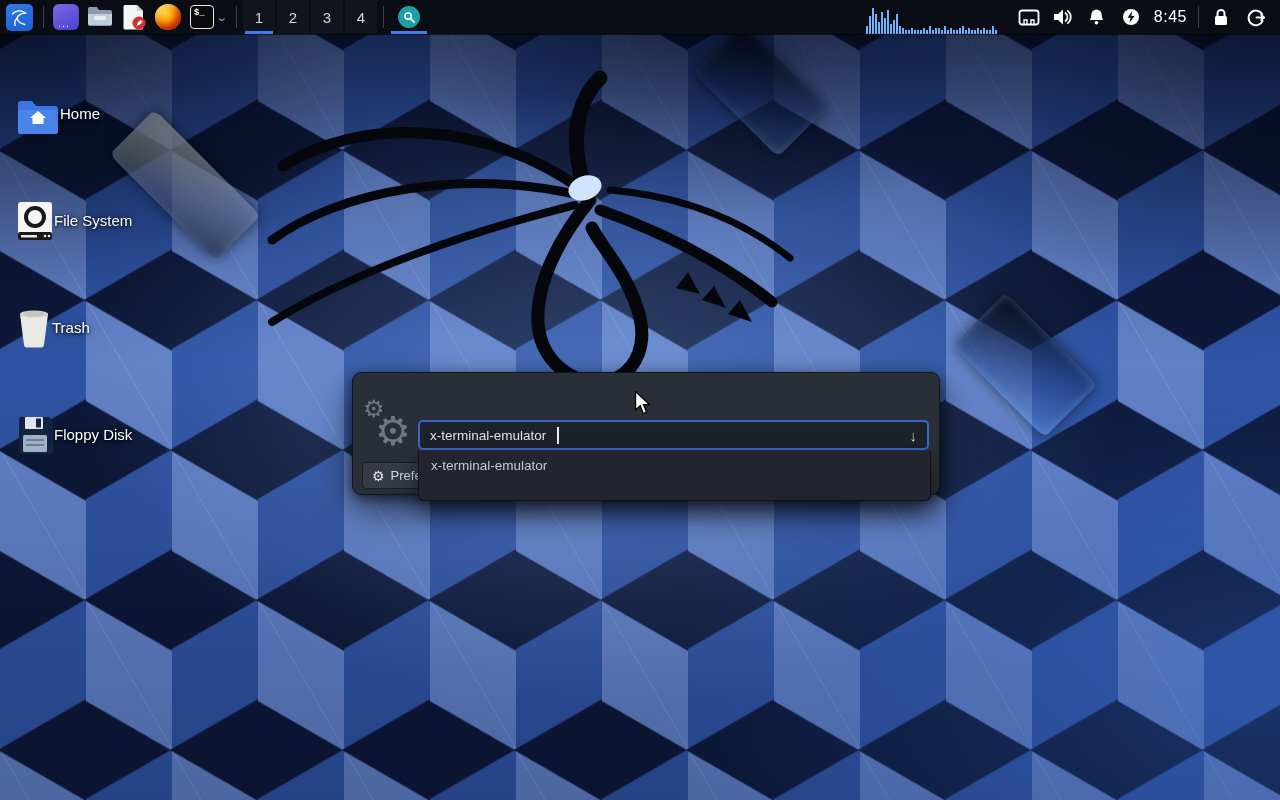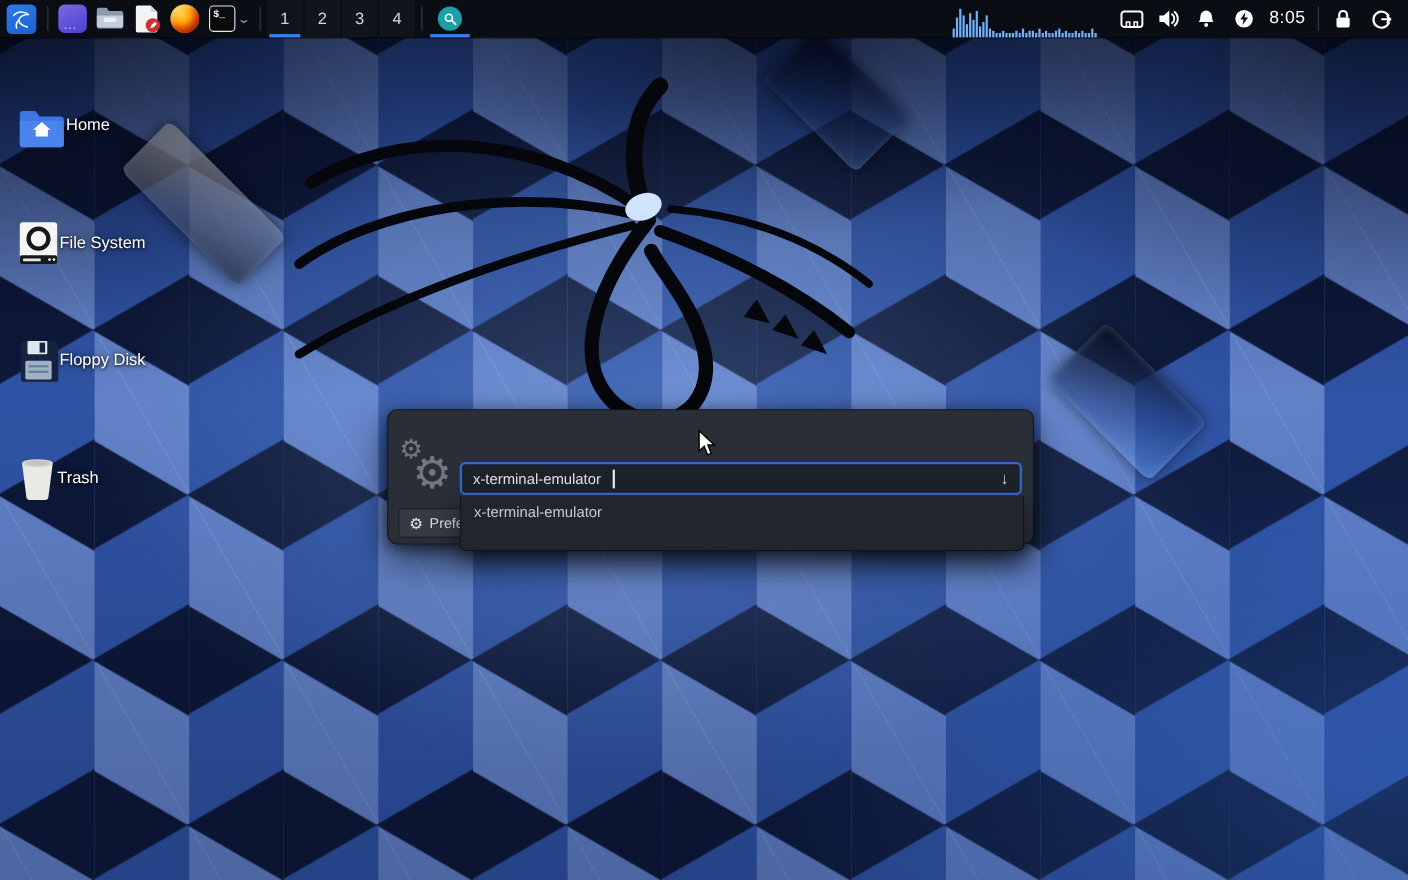--- a/index.html
+++ b/index.html
@@ -260,21 +260,21 @@
           <path d="M8.5,1.5 a5.2,5.2 0 0 1 5.2,5.2 c0,3.6 1.6,5.3 1.6,5.3 h-13.6 c0,0 1.6,-1.7 1.6,-5.3 a5.2,5.2 0 0 1 5.2,-5.2 z" fill="#fff"></path>
           <circle cx="8.5" cy="14.8" r="1.8" fill="#fff"></circle>
         </svg>
       </div>
       <div class="status-ic">
         <svg width="18" height="18" viewBox="0 0 18 18">
           <circle cx="9" cy="9" r="8" fill="#fff"></circle>
           <polygon points="10.2,3 5.6,9.8 8.6,9.8 7.4,15 12.6,8 9.4,8" fill="#0a0d14"></polygon>
         </svg>
       </div>
-      <div class="clock">8:05</div>
+      <div class="clock">8:45</div>
       <div class="p-sep"></div>
       <div class="status-ic">
         <svg width="16" height="18" viewBox="0 0 16 18">
           <rect x="2" y="8" width="12" height="9" rx="1.5" fill="#fff"></rect>
           <path d="M4.5,8 v-2.5 a3.5,3.5 0 0 1 7,0 v2.5" stroke="#fff" stroke-width="2" fill="none"></path>
         </svg>
       </div>
       <div class="status-ic">
         <svg width="19" height="19" viewBox="0 0 19 19" fill="none" stroke="#fff" stroke-width="2" stroke-linecap="round">
           <path d="M16.2,6.2 a7.3,7.3 0 1 0 0.4,6.6"></path>
@@ -304,41 +304,41 @@
           <rect x="2" y="31" width="34" height="8" rx="2" fill="#17181a"></rect>
           <rect x="5" y="34" width="16" height="2.5" fill="#e8e8e8"></rect>
           <circle cx="29" cy="35" r="1.3" fill="#e8e8e8"></circle>
             <circle cx="33" cy="35" r="1.3" fill="#e8e8e8"></circle>
         </svg>
       </div>
       <div class="lbl">File System</div>
     </div>
     <div class="dicon">
       <div class="ig">
+        <svg width="36" height="40" viewBox="0 0 36 40">
+          <path d="M4,6 L8,37 a3,3 0 0 0 3,2.5 h14 a3,3 0 0 0 3,-2.5 L32,6 z" fill="#e9e9e6"></path>
+          <ellipse cx="18" cy="6" rx="14" ry="3.6" fill="#d2d2cf"></ellipse>
+          <ellipse cx="18" cy="6" rx="10.5" ry="2.4" fill="#c3c3c0"></ellipse>
+        </svg>
+      </div>
+      <div class="lbl">Trash</div>
+    </div>
+    <div class="dicon">
+      <div class="ig">
         <svg width="38" height="40" viewBox="0 0 38 40">
           <path d="M3,4 a2,2 0 0 1 2,-2 h28 l4,4 v31 a2,2 0 0 1 -2,2 h-30 a2,2 0 0 1 -2,-2 z" fill="#152341"></path>
           <rect x="9" y="2" width="18" height="12" rx="1" fill="#dfe6ee"></rect>
           <rect x="20" y="3.5" width="5" height="9" fill="#152341"></rect>
           <rect x="7" y="20" width="24" height="17" rx="1.5" fill="#9fb0c8"></rect>
           <rect x="10" y="24" width="18" height="2" fill="#6b7d96"></rect>
           <rect x="10" y="29" width="18" height="2" fill="#6b7d96"></rect>
         </svg>
       </div>
       <div class="lbl">Floppy Disk</div>
     </div>
-    <div class="dicon">
-      <div class="ig">
-        <svg width="36" height="40" viewBox="0 0 36 40">
-          <path d="M4,6 L8,37 a3,3 0 0 0 3,2.5 h14 a3,3 0 0 0 3,-2.5 L32,6 z" fill="#e9e9e6"></path>
-          <ellipse cx="18" cy="6" rx="14" ry="3.6" fill="#d2d2cf"></ellipse>
-          <ellipse cx="18" cy="6" rx="10.5" ry="2.4" fill="#c3c3c0"></ellipse>
-        </svg>
-      </div>
-      <div class="lbl">Trash</div>
-    </div>
   </div>
 
   <div class="win">
 
     <div class="gears">
       <span class="gear-small">⚙</span>
       <span class="gear-big">⚙</span>
     </div>
 
     <div class="entry">

